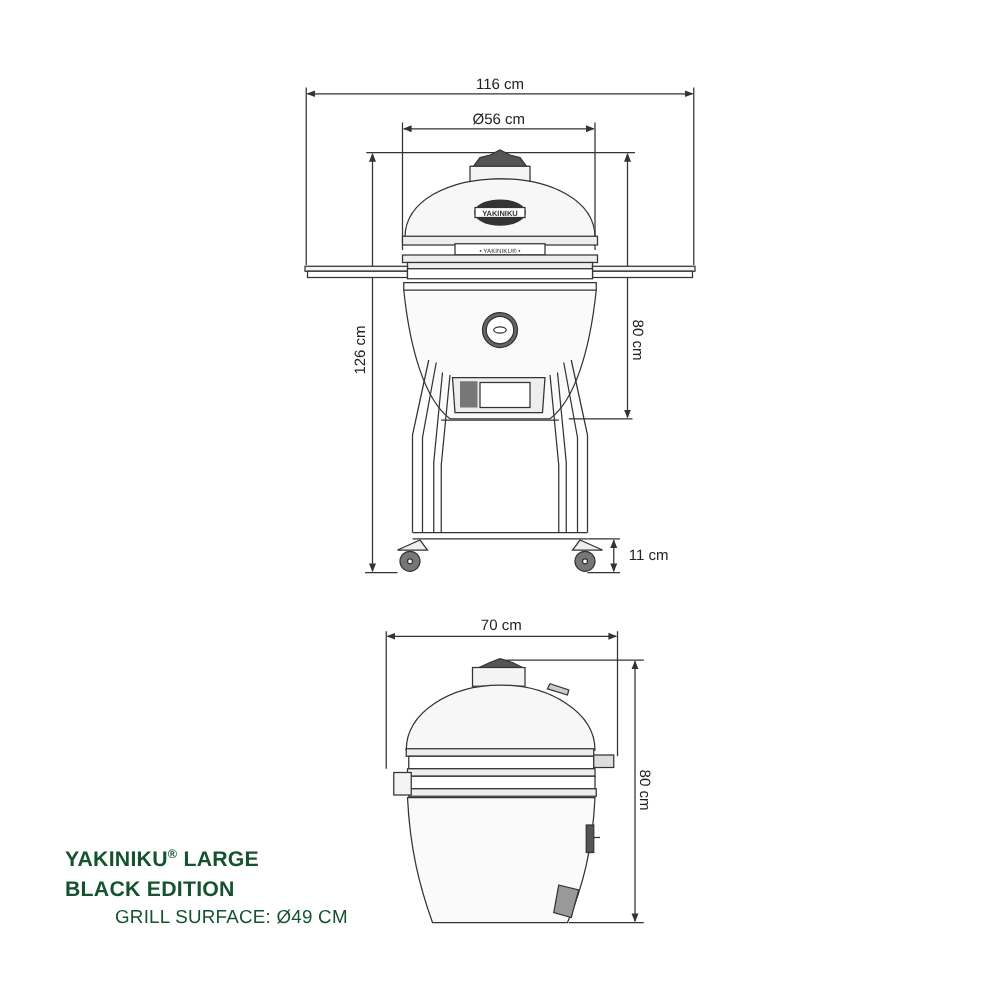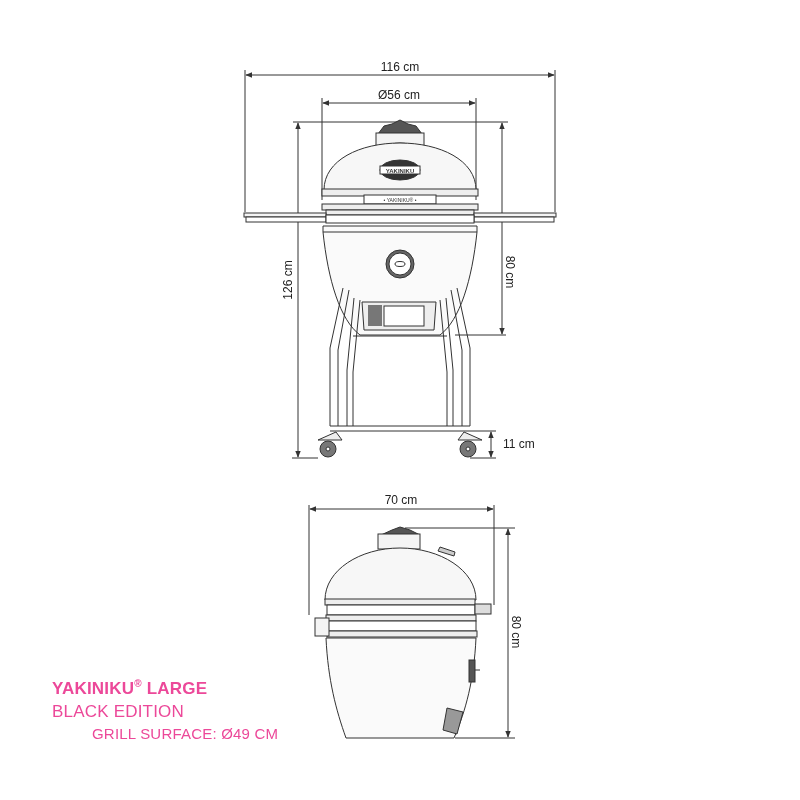--- a/index.html
+++ b/index.html
@@ -1,21 +1,21 @@
 <!DOCTYPE html>
 <html><head>
 <meta charset="utf-8">
 <style>
   html, body { margin: 0; padding: 0; background: #ffffff; }
   body { width: 800px; height: 800px; position: relative; overflow: hidden; font-family: "Liberation Sans", sans-serif; }
   #drawing { position: absolute; left: 0; top: 0; width: 800px; height: 800px; }
   .dim-text { font-family: "Liberation Sans", sans-serif; font-size: 12px; fill: #222; }
-  .product-title { position: absolute; left: 52px; font-family: "Liberation Sans", sans-serif; color: #ec4899; letter-spacing: 0.2px; }
+  .product-title { position: absolute; left: 52px; font-family: "Liberation Sans", sans-serif; color: #14532d; letter-spacing: 0.2px; }
   .title-line1 { top: 678px; font-size: 17px; font-weight: bold; }
-  .title-line2 { top: 702px; font-size: 17px; font-weight: normal; }
+  .title-line2 { top: 702px; font-size: 17px; font-weight: bold; }
   .title-line3 { top: 725px; font-size: 15px; font-weight: normal; margin-left: 40px; }
   sup { font-size: 10px; }
 </style>
 </head>
 <body>
 
 <svg id="drawing" viewBox="0 0 800 800" xmlns="http://www.w3.org/2000/svg">
   <defs>
     <marker id="arr" viewBox="0 0 10 10" refX="9" refY="5" markerWidth="7" markerHeight="7" orient="auto-start-reverse">
       <path d="M0,1 L10,5 L0,9 z" fill="#333"></path>

